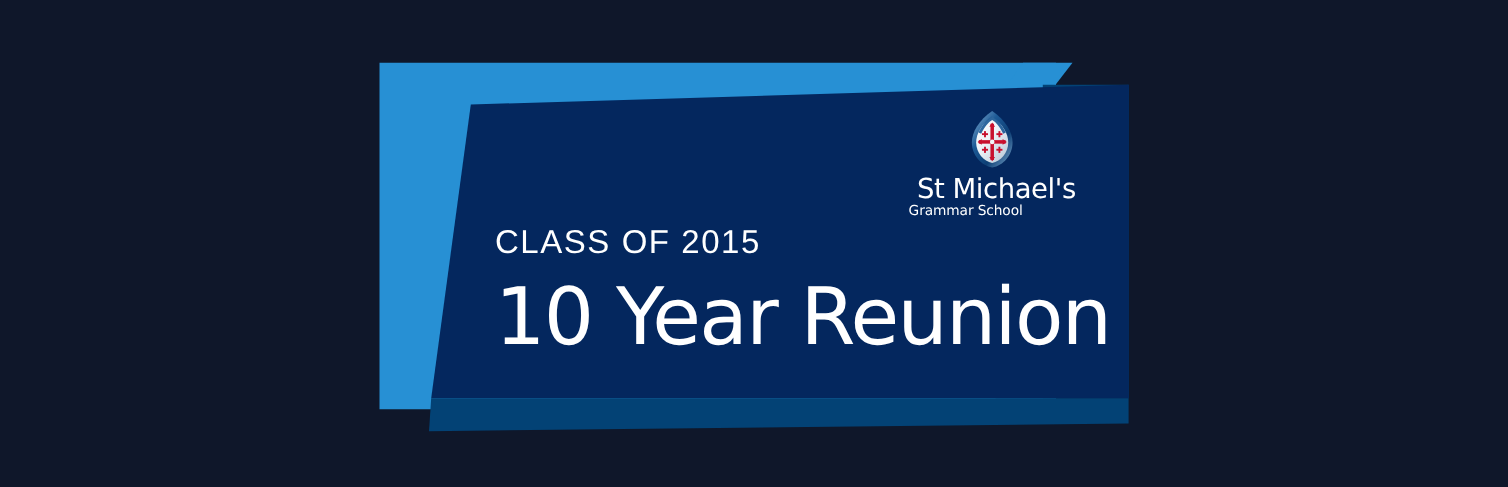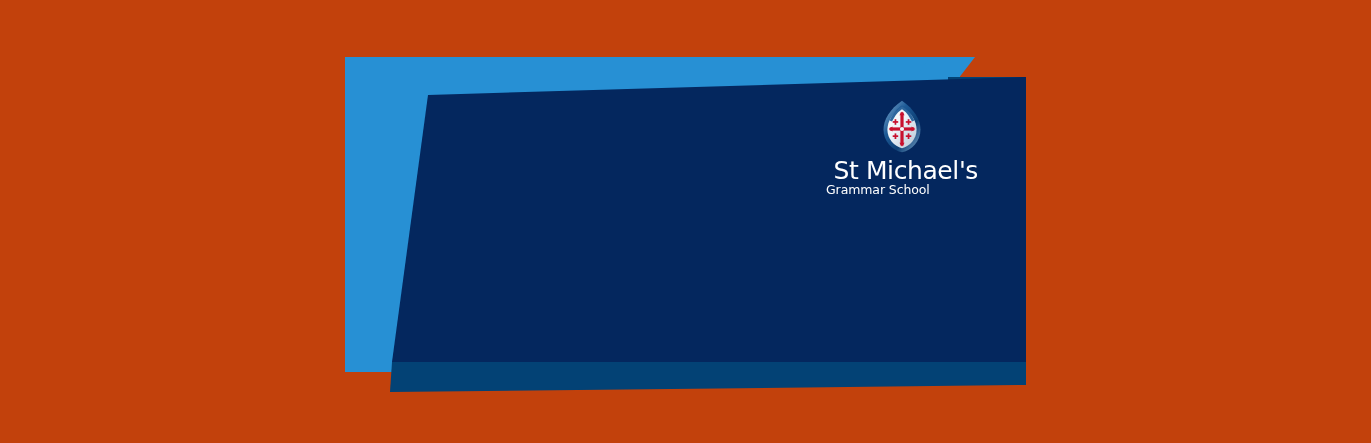--- a/index.html
+++ b/index.html
@@ -13,21 +13,21 @@
     height: 443px;
     overflow: hidden;
     font-family: "Liberation Sans", sans-serif;
     -webkit-font-smoothing: antialiased;
   }
 
   .banner-stage {
     position: relative;
     width: 1371px;
     height: 443px;
-    background: #c2410c;
+    background: #0f172a;
   }
 
   
   .shapes-layer {
     position: absolute;
     inset: 0;
     width: 1371px;
     height: 443px;
   }
   .shapes-layer svg {
@@ -173,14 +173,18 @@
           <rect x="24.8" y="35.3" width="5.5" height="1.7"></rect>
         </g>
 
         <circle cx="21" cy="29" r="2.1" fill="#f2f6fa"></circle>
       </svg>
     </span>
     <span class="logo-name">St Michael's</span>
     <span class="logo-sub">Grammar School</span>
   </div>
 
+  <div class="headline-block">
+    <span class="eyebrow">CLASS OF 2015</span>
+    <span class="headline">10 Year Reunion</span>
+  </div>
 
 </div>
 
 </body></html>

